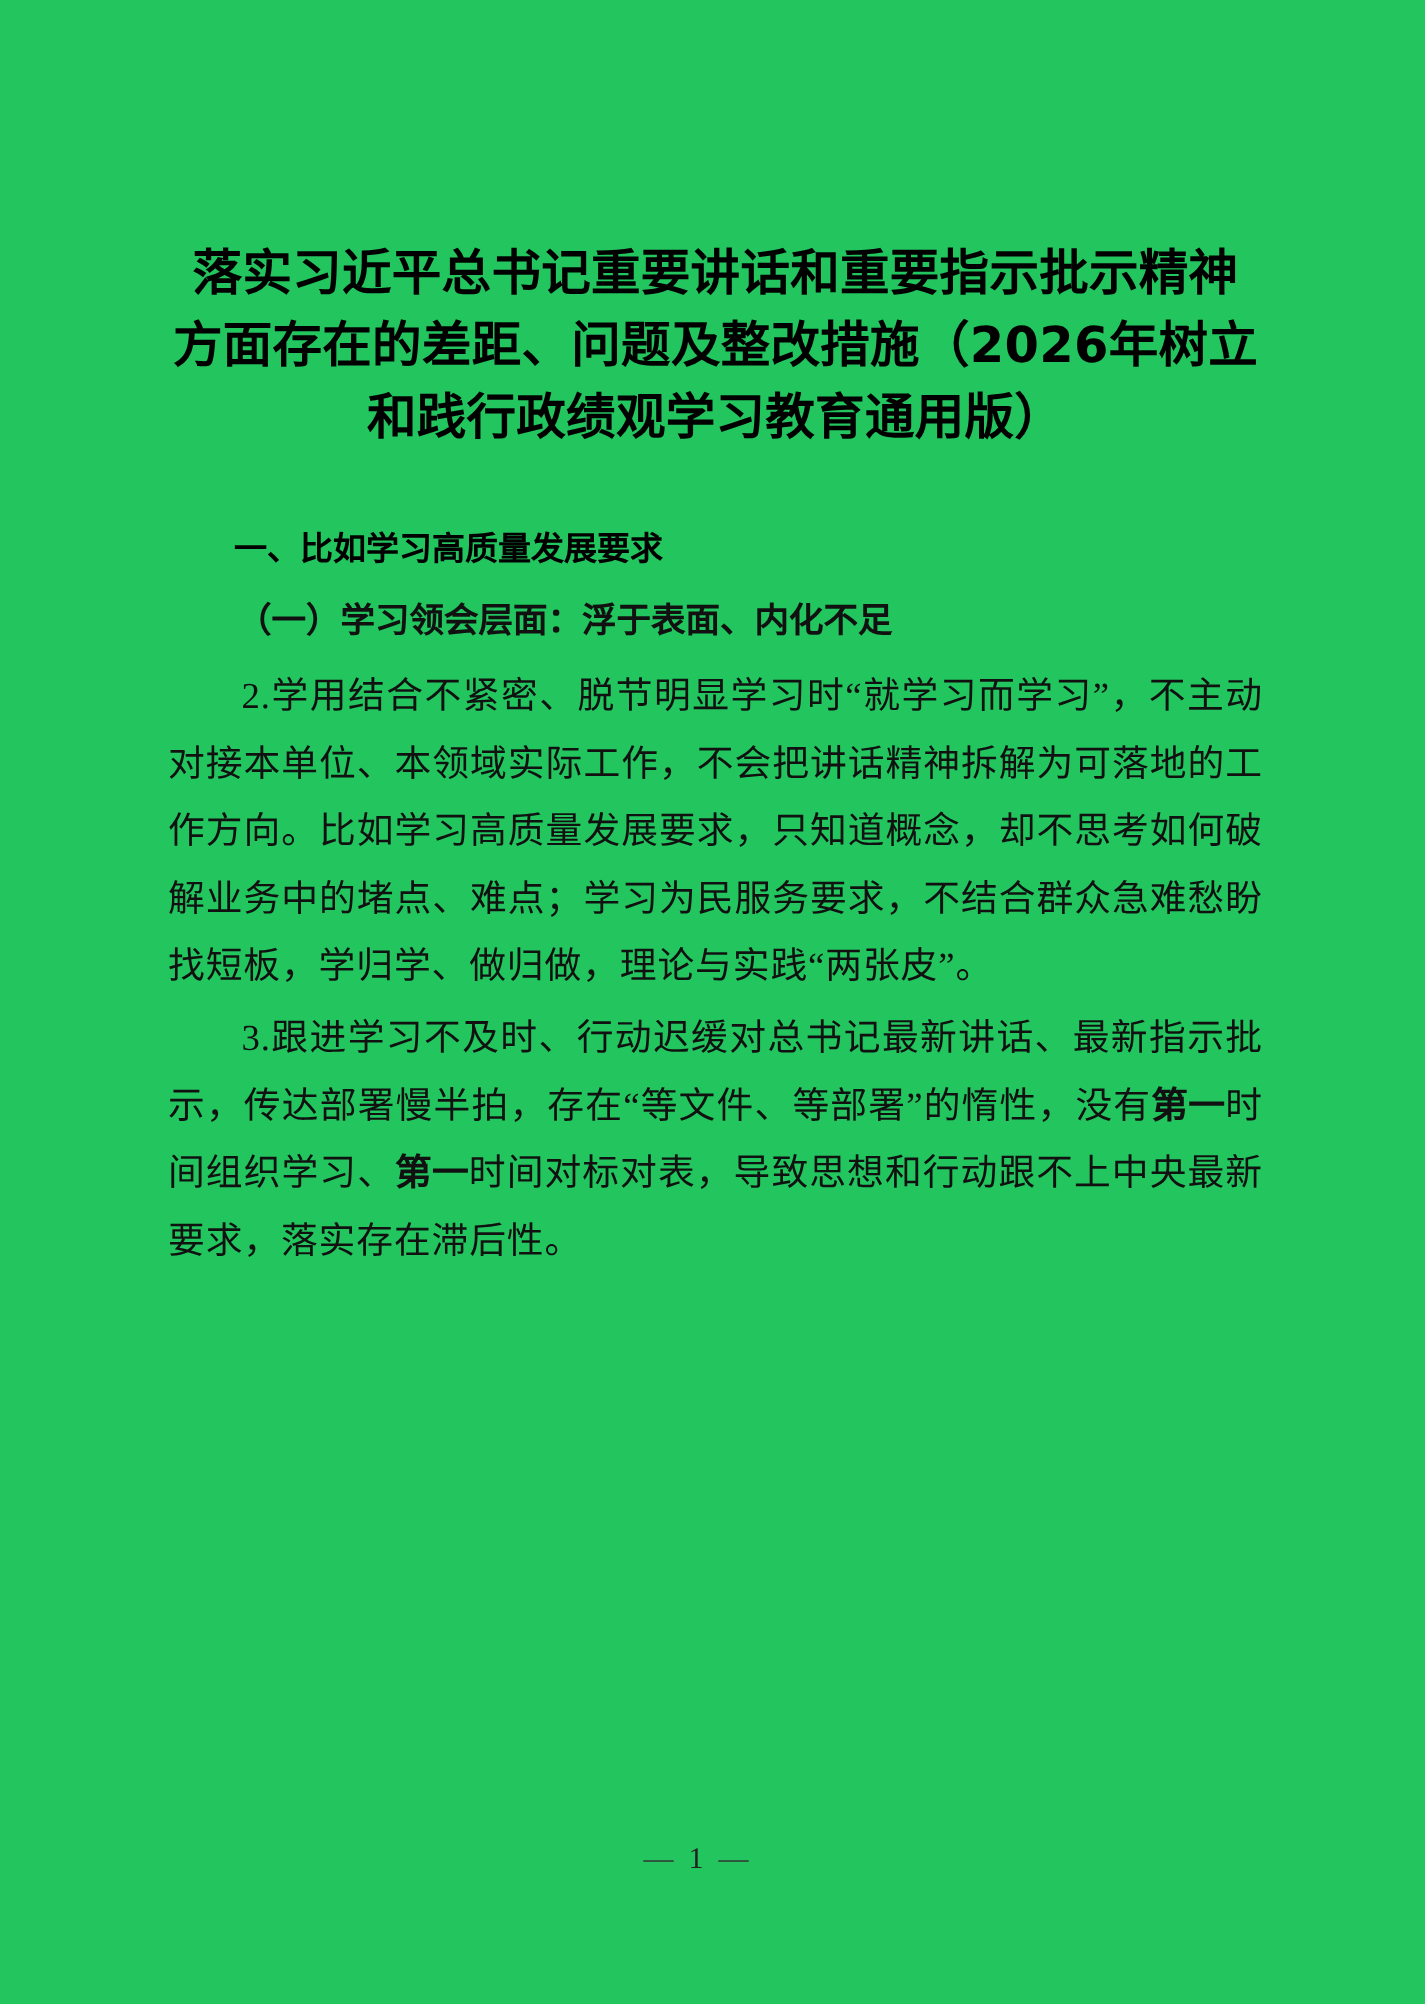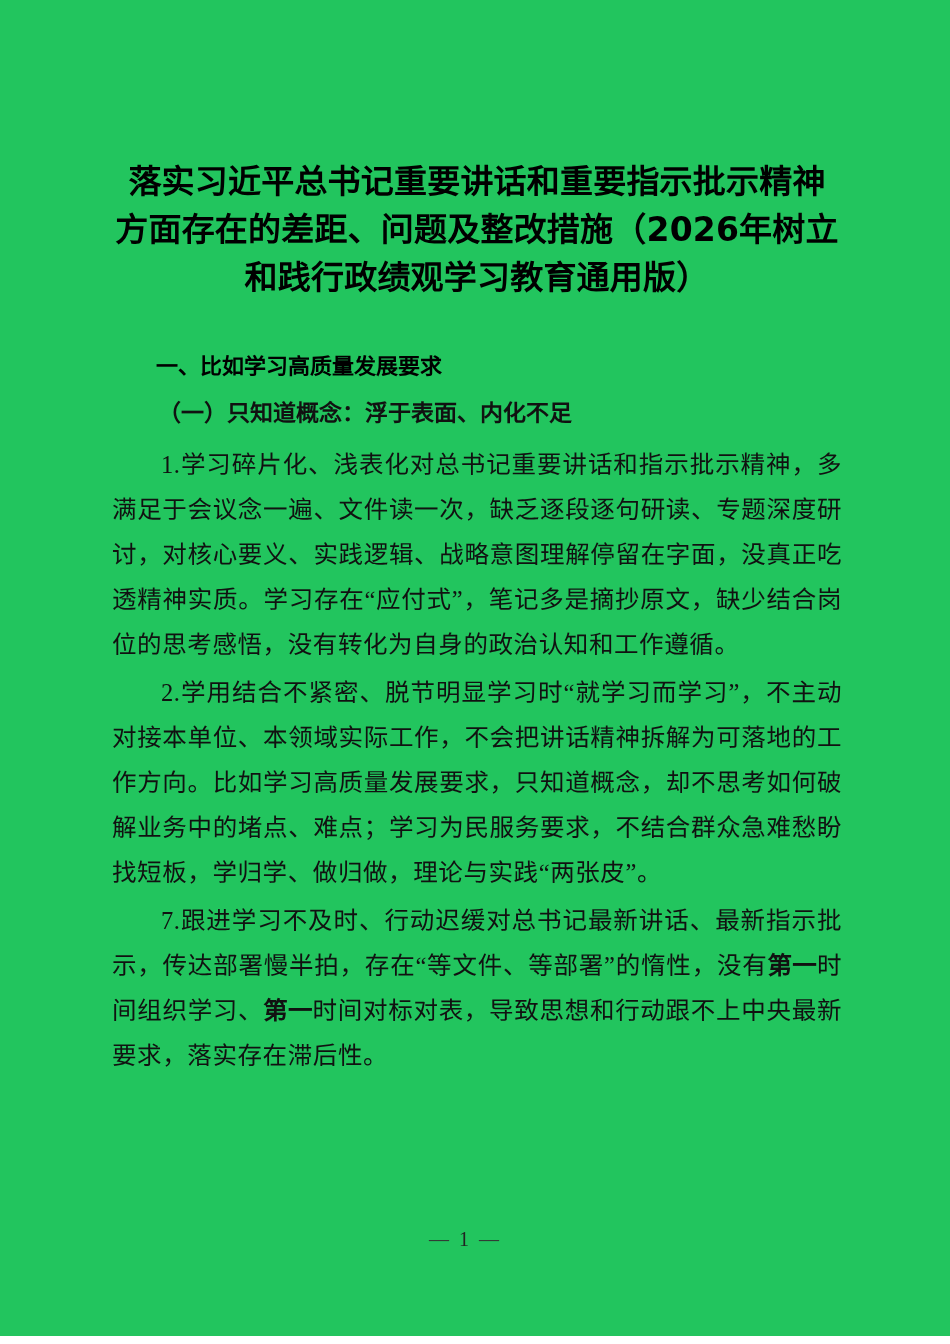--- a/index.html
+++ b/index.html
@@ -116,28 +116,27 @@
 <body>
 
 <div class="page">
 
   <div class="content">
 
     <h1 class="doc-title">落实习近平总书记重要讲话和重要指示批示精神方面存在的差距、问题及整改措施（2026年树立和践行政绩观学习教育通用版）</h1>
 
     <h2 class="section-heading">一、比如学习高质量发展要求</h2>
 
-    <h3 class="sub-heading">（一）只知道概念：浮于表面、内化不足</h3>
+    <h3 class="sub-heading">（一）学习领会层面：浮于表面、内化不足</h3>
 
-    <p class="para">1.学习碎片化、浅表化对总书记重要讲话和指示批示精神，多满足于会议念一遍、文件读一次，缺乏逐段逐句研读、专题深度研讨，对核心要义、实践逻辑、战略意图理解停留在字面，没真正吃透精神实质。学习存在“应付式”，笔记多是摘抄原文，缺少结合岗位的思考感悟，没有转化为自身的政治认知和工作遵循。</p>
 
     <p class="para">2.学用结合不紧密、脱节明显学习时“就学习而学习”，不主动对接本单位、本领域实际工作，不会把讲话精神拆解为可落地的工作方向。比如学习高质量发展要求，只知道概念，却不思考如何破解业务中的堵点、难点；学习为民服务要求，不结合群众急难愁盼找短板，学归学、做归做，理论与实践“两张皮”。</p>
 
     <p class="para">
-      <span>7.跟进学习不及时、行动迟缓对总书记最新讲话、最新指示批示，传达部署慢半拍，存在“等文件、等部署”的惰性，没有</span><span class="emph">第一</span><span>时间组织学习、</span><span class="emph">第一</span><span>时间对标对表，导致思想和行动跟不上中央最新要求，落实存在滞后性。</span>
+      <span>3.跟进学习不及时、行动迟缓对总书记最新讲话、最新指示批示，传达部署慢半拍，存在“等文件、等部署”的惰性，没有</span><span class="emph">第一</span><span>时间组织学习、</span><span class="emph">第一</span><span>时间对标对表，导致思想和行动跟不上中央最新要求，落实存在滞后性。</span>
     </p>
 
   </div>
 
   <div class="page-footer">
     <span class="pg-dash">—</span><span class="pg-num">1</span><span class="pg-dash">—</span>
   </div>
 
 </div>
 

